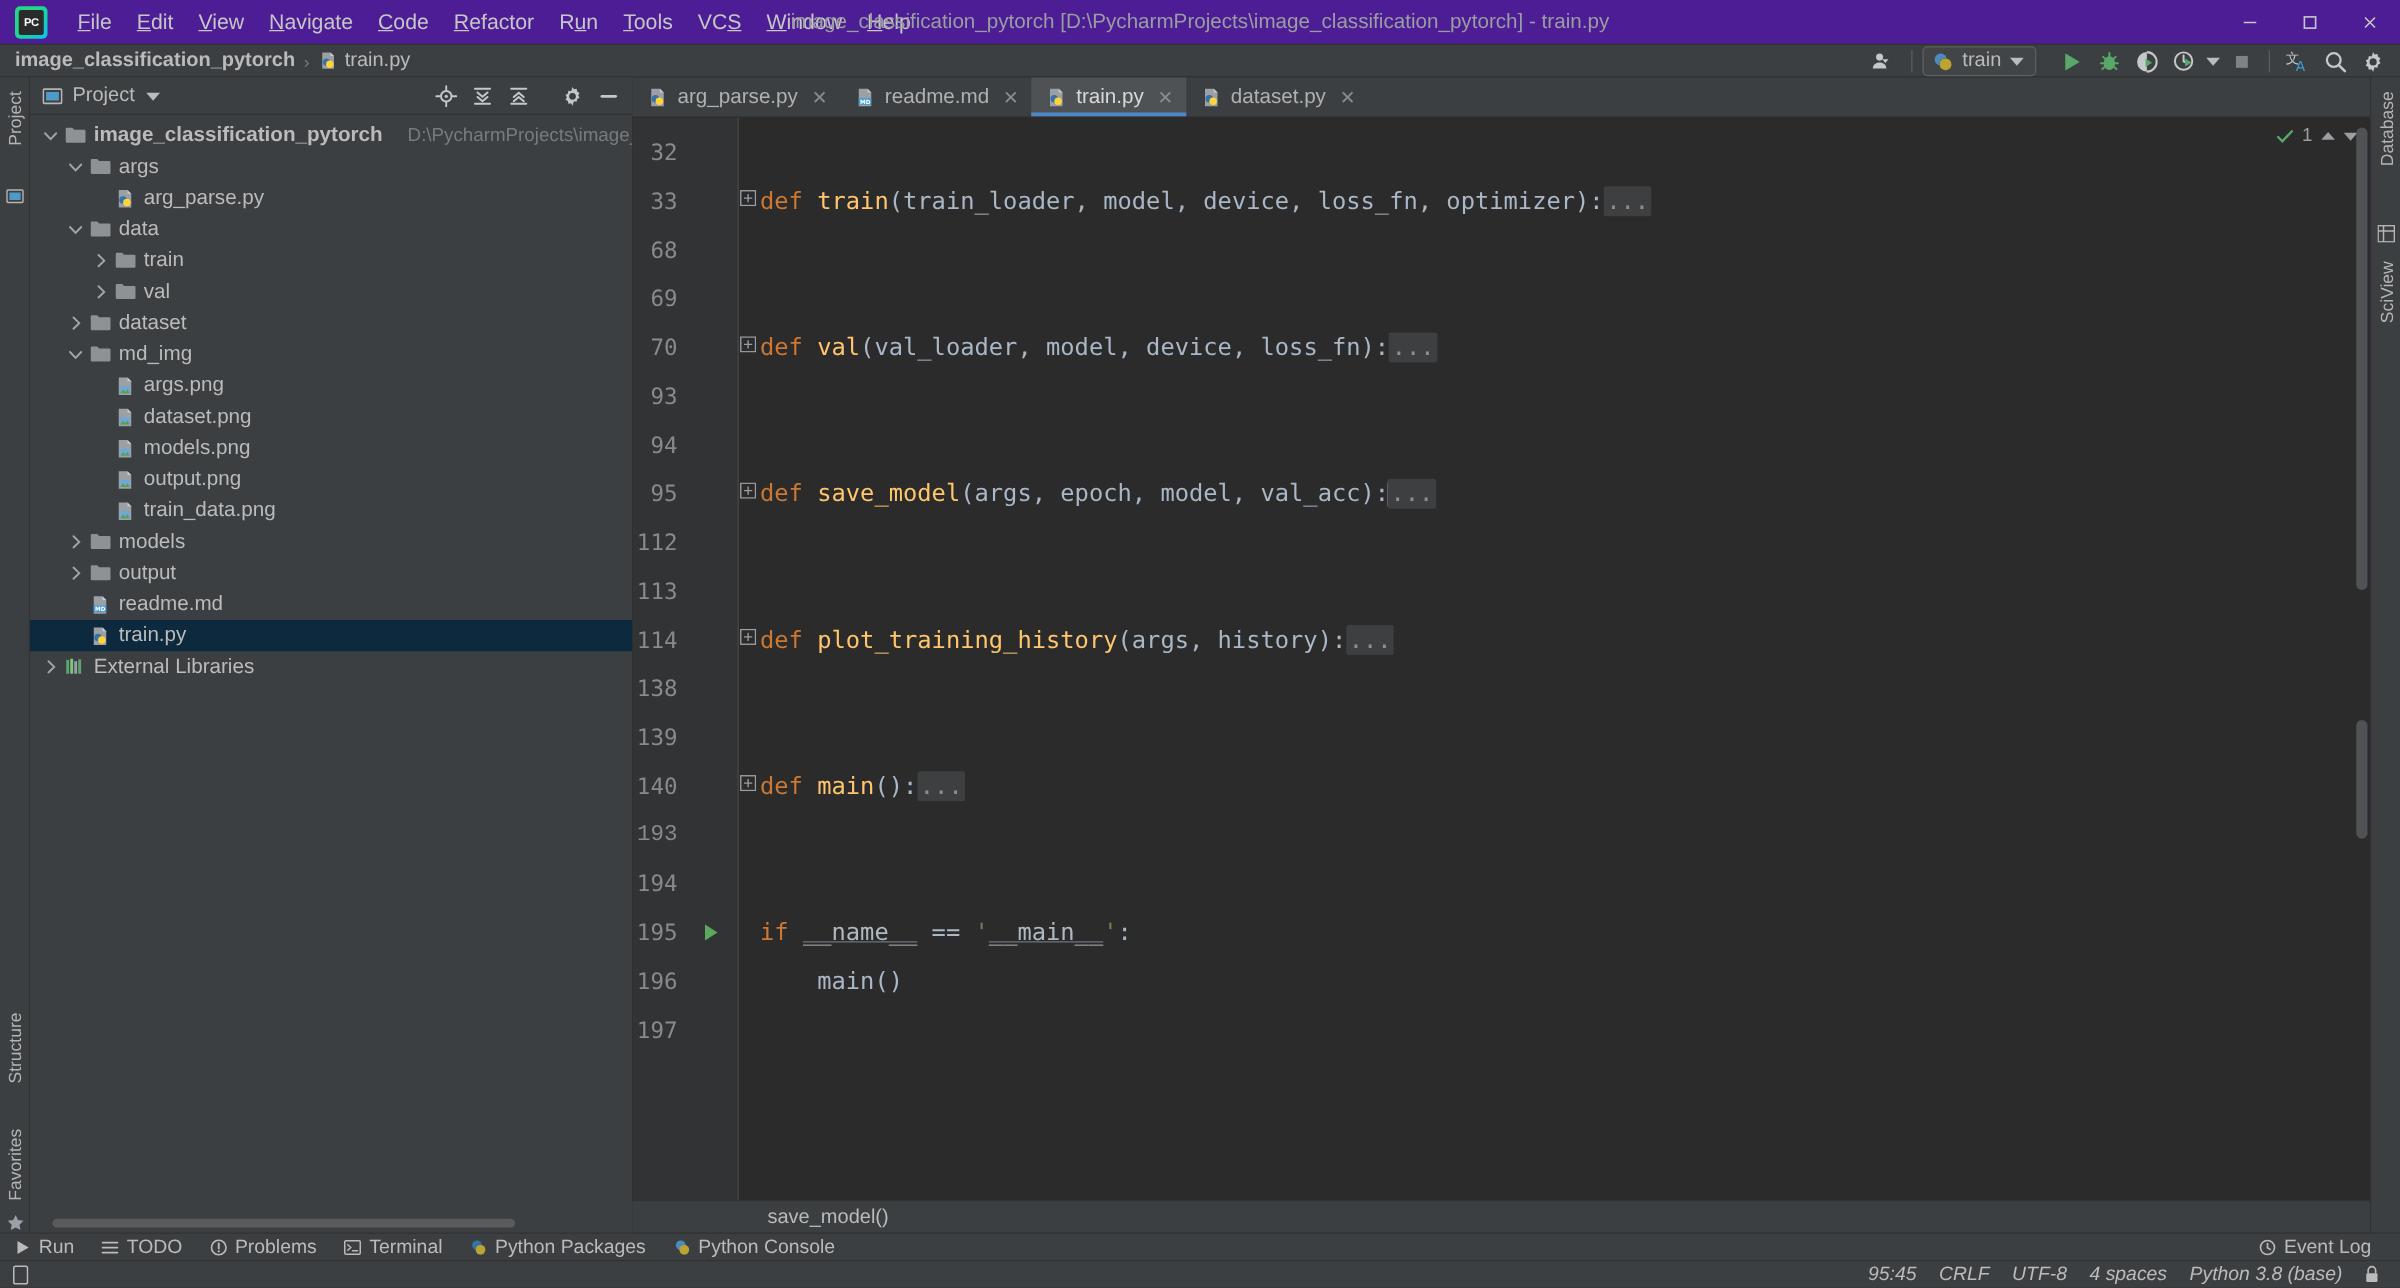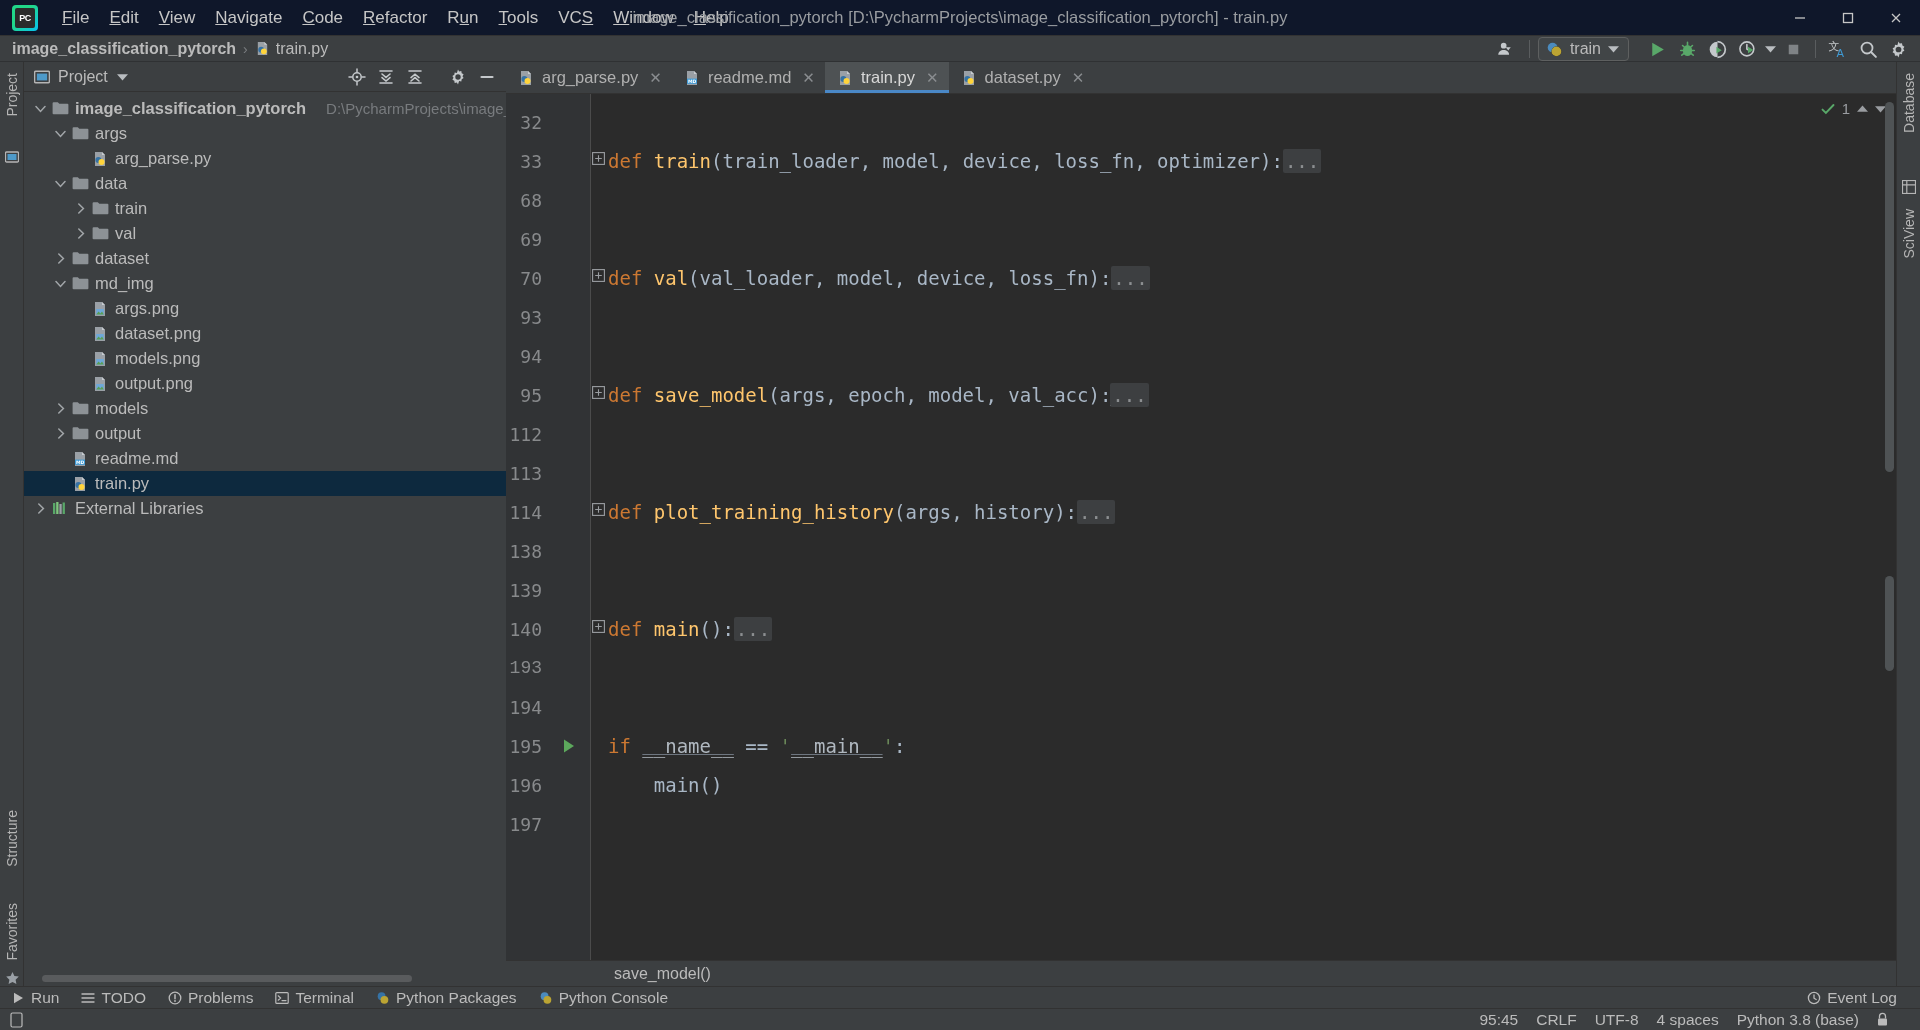--- a/index.html
+++ b/index.html
@@ -8,21 +8,21 @@
     background: #3c3f41;
     font-family: "Liberation Sans", sans-serif;
     overflow: hidden;
     -webkit-font-smoothing: antialiased;
   }
   body { position: relative; color: #bbbbbb; font-size: 17px; }
 
   
   #menubar {
     position: absolute; left: 0; top: 0; width: 1920px; height: 36px;
-    background: #0f172a; display: flex; align-items: center;
+    background: #4c1d95; display: flex; align-items: center;
     border-bottom: 1px solid #323232;
   }
   #pc-logo { width: 26px; height: 26px; margin-left: 12px; margin-right: 14px;
     border-radius: 4px; position: relative; overflow: hidden;
     background: linear-gradient(135deg,#21d789 0%, #21d789 40%, #07c3f2 100%); }
   #pc-logo .inner { position: absolute; left: 3px; top: 3px; right: 3px; bottom: 3px;
     background: #2b2b2b; border-radius: 2px; color: #fff; font-size: 9px;
     font-weight: bold; display: flex; align-items: center; justify-content: center;
     letter-spacing: -0.5px; }
   .menu-item { padding: 3px 10px; font-size: 17px; color: #c6c6c6; cursor: default; white-space: nowrap;}
@@ -130,21 +130,21 @@
   #tw-bar { position: absolute; left: 0; bottom: 22px; width: 1920px; height: 22px;
     background: #3c3f41; display: flex; align-items: center;
     border-top: 1px solid #323232; }
   .tw { display: flex; align-items: center; gap: 6px; padding: 0 11px; font-size: 15.5px;
     color: #bbbbbb; height: 22px; }
   #tw-right { margin-left: auto; display: flex; align-items: center; padding-right: 12px; }
 
   #status-bar { position: absolute; left: 0; bottom: 0; width: 1920px; height: 22px;
     background: #3c3f41; display: flex; align-items: center;
     border-top: 1px solid #323232; }
-  #status-right { margin-left: auto; display: flex; align-items: center; gap: 0; padding-right: 23px; }
+  #status-right { margin-left: auto; display: flex; align-items: center; gap: 0; padding-right: 8px; font-style: italic; }
   .sb { font-size: 15.5px; color: #bbbbbb; padding: 0 9px; height: 22px;
     display: flex; align-items: center; }
 
   svg { display: block; }
 </style>
 </head>
 <body>
 
 <div id="menubar">
   <div id="pc-logo">
@@ -539,20 +539,34 @@
           <span style="display: inline-flex; align-items: center;">
             <svg width="16" height="16" viewBox="0 0 16 16">
               <path d="M3 1h7l3 3v11H3z" fill="#9aa0a6"></path>
               <path d="M10 1l3 3h-3z" fill="#c8ccd0"></path>
               <rect x="4.2" y="8" width="7.6" height="5.6" fill="#6ea8d8"></rect>
               <path d="M4.2 13.6l2.4-3 1.8 2 1.6-2.2 1.8 3.2z" fill="#5a9e54"></path>
             </svg>
           </span>
         </span>
         <span class="nm">output.png</span>
+      </div>
+      <div class="row" style="padding-left: 48px;">
+        <span class="arrow"></span>
+        <span class="ico">
+          <span style="display: inline-flex; align-items: center;">
+            <svg width="16" height="16" viewBox="0 0 16 16">
+              <path d="M3 1h7l3 3v11H3z" fill="#9aa0a6"></path>
+              <path d="M10 1l3 3h-3z" fill="#c8ccd0"></path>
+              <rect x="4.2" y="8" width="7.6" height="5.6" fill="#6ea8d8"></rect>
+              <path d="M4.2 13.6l2.4-3 1.8 2 1.6-2.2 1.8 3.2z" fill="#5a9e54"></path>
+            </svg>
+          </span>
+        </span>
+        <span class="nm">train_data.png</span>
       </div>
       <div class="row" style="padding-left: 28px;">
         <span class="arrow">
           <svg width="8" height="11" viewBox="0 0 8 11">
             <path d="M1.8 1L6.4 5.5 1.8 10" stroke="#a2a6a9" stroke-width="1.5" fill="none" stroke-linecap="round"></path>
           </svg>
         </span>
         <span class="ico">
           <span style="display: inline-flex; align-items: center;">
             <svg width="17" height="15" viewBox="0 0 17 15">

